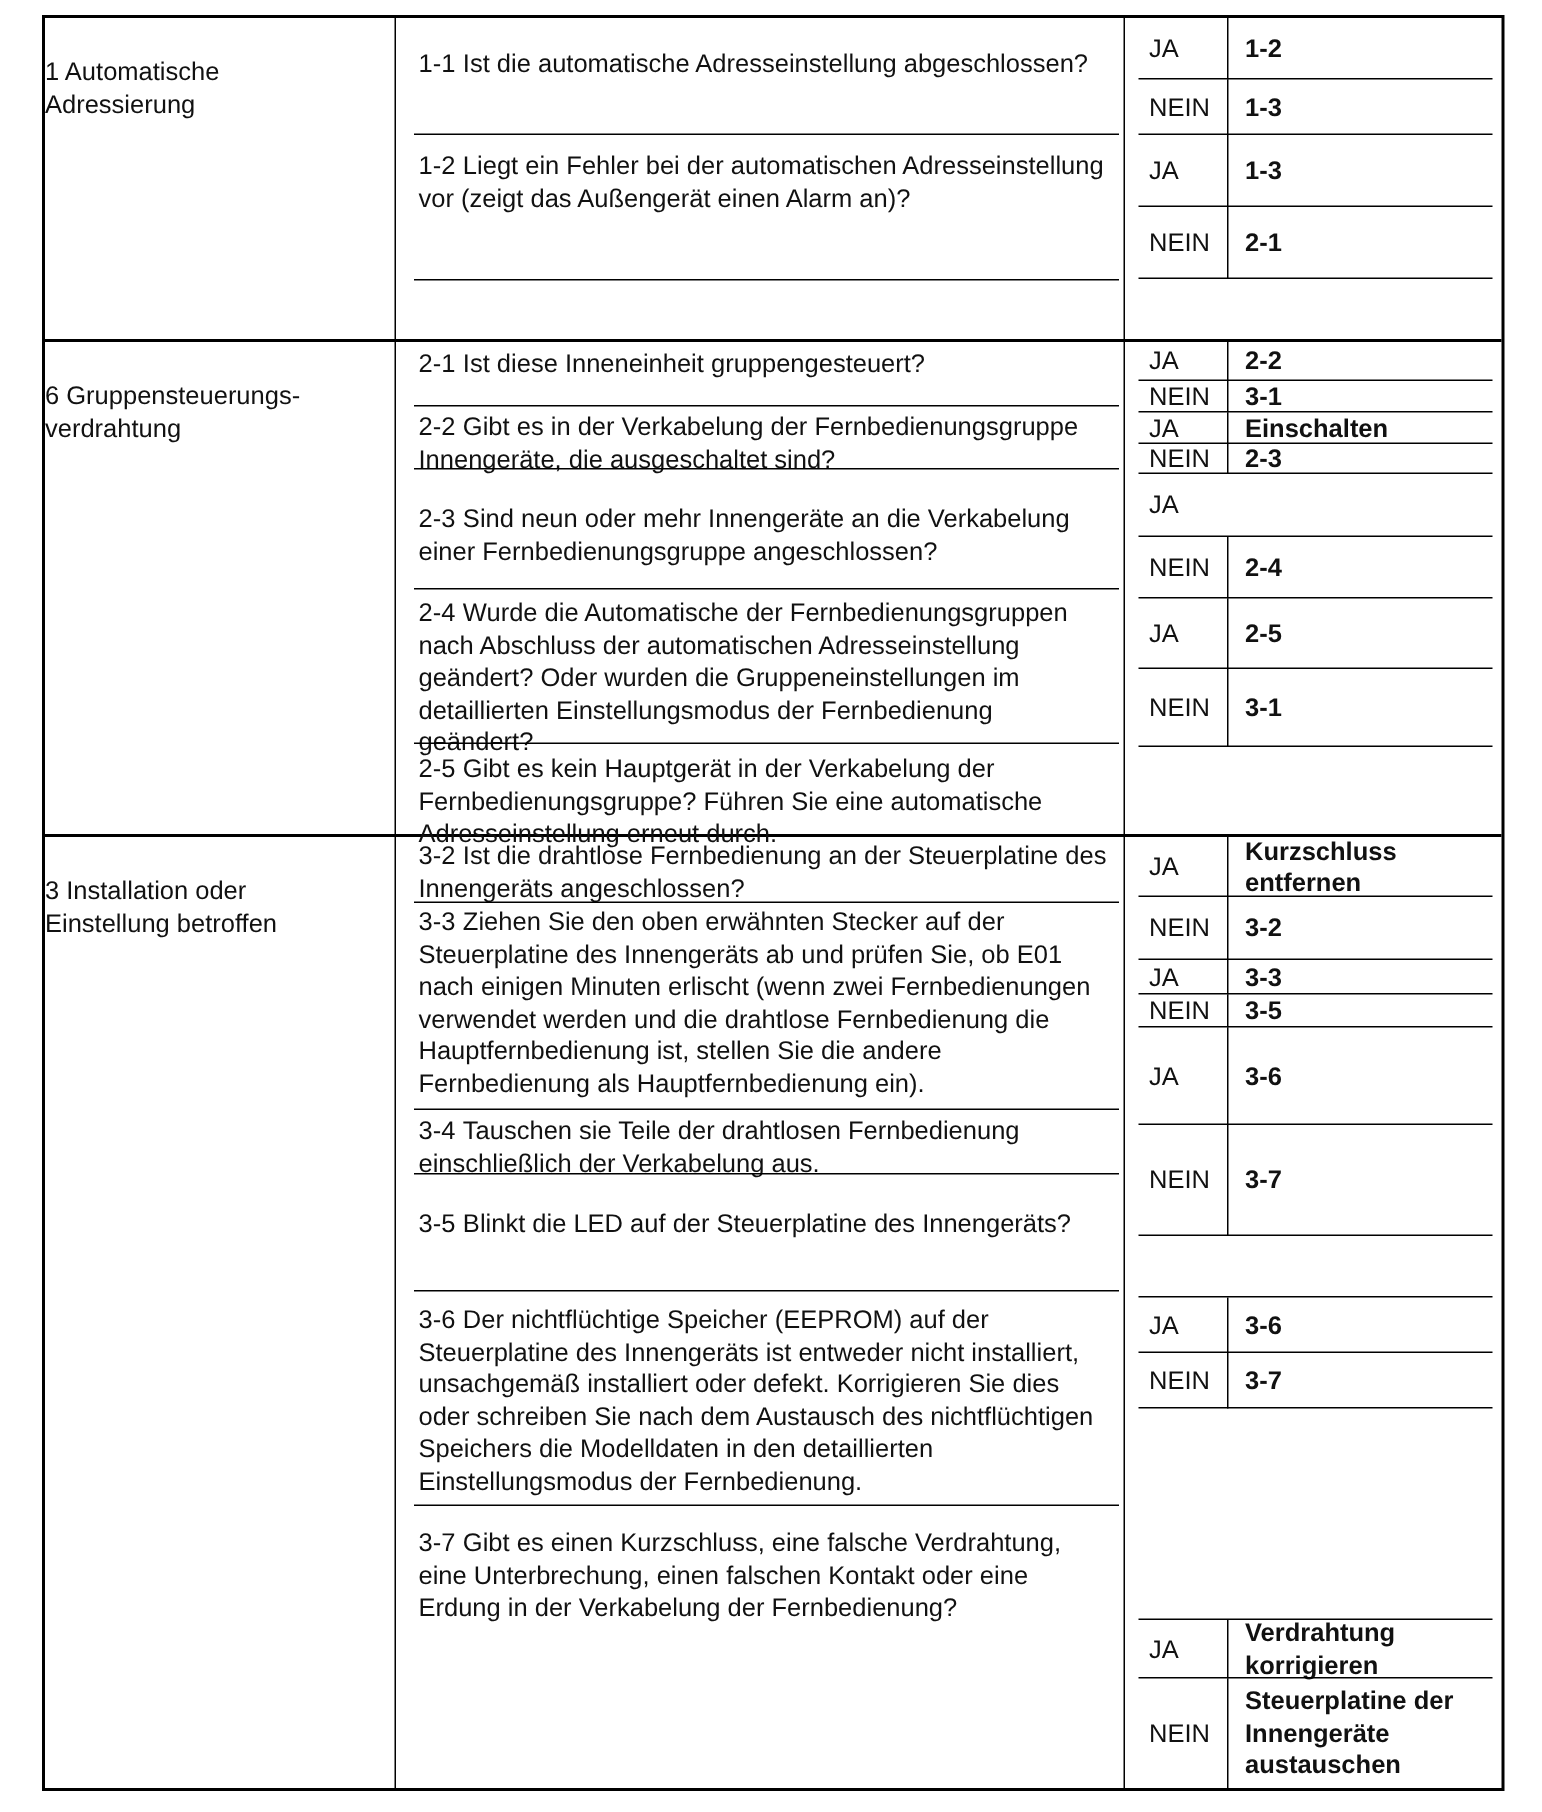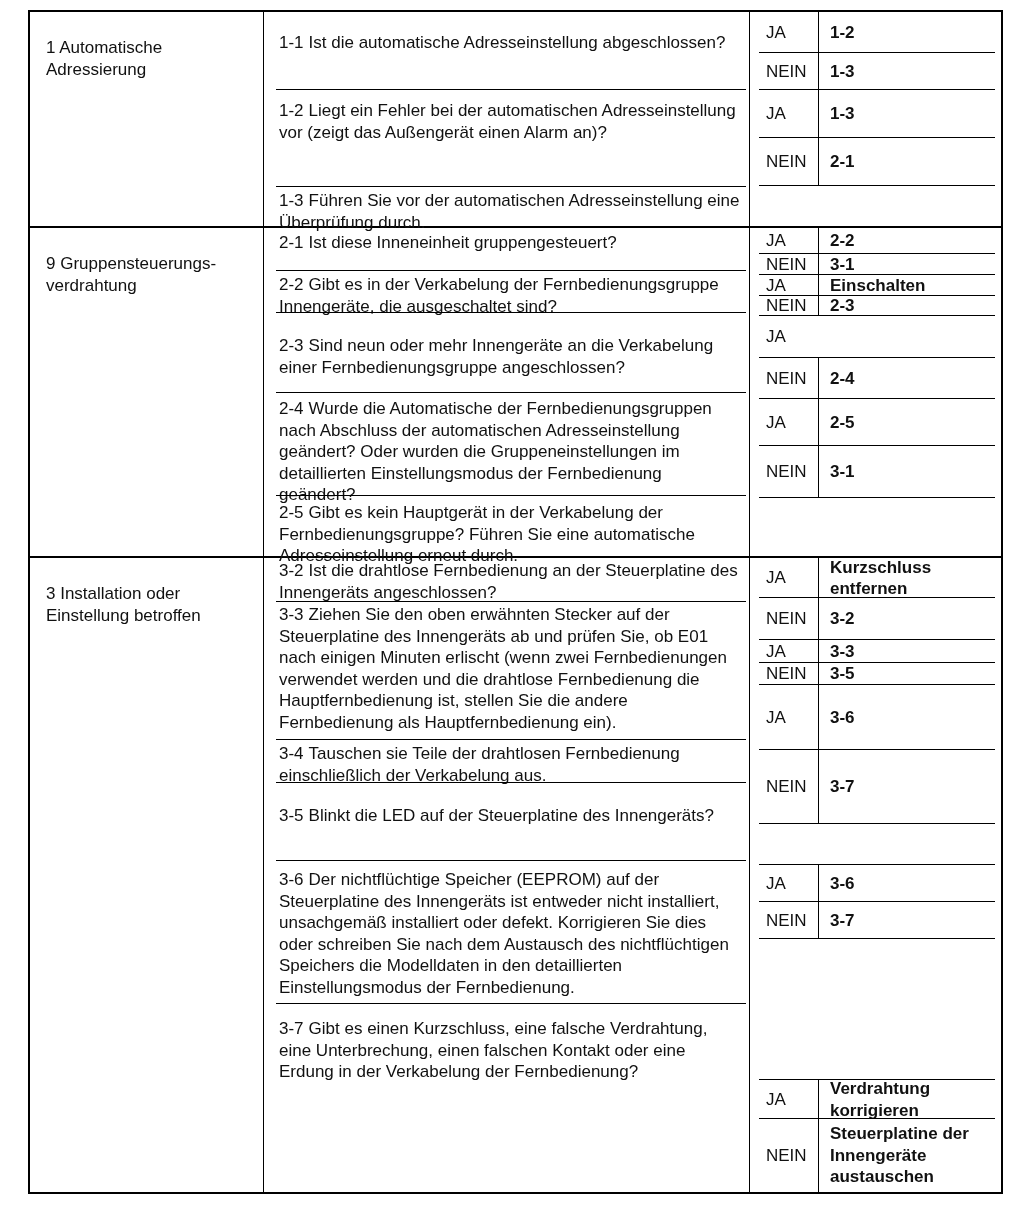--- a/index.html
+++ b/index.html
@@ -27,21 +27,21 @@
     display:flex;
     flex-direction:row;
     box-sizing:border-box;
     flex:0 0 auto;
   }
   .section:not(:last-child){border-bottom:2px solid #000;}
   .cat{
     width:234px;
     box-sizing:border-box;
     border-right:1.5px solid #000;
-    padding:25px 28px 0 16px;
+    padding:25px 28px 0 0;
     flex:0 0 auto;
   }
   .qcol{
     width:486px;
     box-sizing:border-box;
     border-right:1.5px solid #000;
     display:flex;
     flex-direction:column;
     flex:0 0 auto;
   }
@@ -97,21 +97,20 @@
 <body>
 
 <div class="page">
   <div class="ts-table">
 
     <div class="section" style="height: 216px;">
       <div class="cat">1 Automatische Adressierung</div>
       <div class="qcol">
           <div class="qblock hline" style="height: 78px; padding-top: 20px;"><span class="qnum">1-1</span><span>Ist die automatische Adresseinstellung abgeschlossen?</span></div>
           <div class="qblock hline" style="height: 97px; padding-top: 10px;"><span class="qnum">1-2</span><span>Liegt ein Fehler bei der automatischen Adresseinstellung vor (zeigt das Außengerät einen Alarm an)?</span></div>
-          <div class="qblock" style="flex: 1 1 auto; padding-top: 3px;"><span class="qnum">1-3</span><span>Führen Sie vor der automatischen Adresseinstellung eine Überprüfung durch.</span></div>
         </div>
       <div class="acol">
           <div class="arow hline" style="height: 41px;">
             <div class="acell ja">JA</div>
             <div class="acell res">1-2</div>
           </div>
           <div class="arow hline" style="height: 37px;">
             <div class="acell ja">NEIN</div>
             <div class="acell res">1-3</div>
           </div>
@@ -121,21 +120,21 @@
           </div>
           <div class="arow hline" style="height: 48px;">
             <div class="acell ja">NEIN</div>
             <div class="acell res">2-1</div>
           </div>
           <div class="arow" style="flex: 1 1 auto;"></div>
         </div>
     </div>
 
     <div class="section" style="height: 330px;">
-      <div class="cat">9 Gruppensteuerungs-verdrahtung</div>
+      <div class="cat">6 Gruppensteuerungs-verdrahtung</div>
       <div class="qcol">
           <div class="qblock hline" style="height: 43px; padding-top: 4px;"><span class="qnum">2-1</span><span>Ist diese Inneneinheit gruppengesteuert?</span></div>
           <div class="qblock hline" style="height: 42px; padding-top: 3px;"><span class="qnum">2-2</span><span>Gibt es in der Verkabelung der Fernbedienungsgruppe Innengeräte, die ausgeschaltet sind?</span></div>
           <div class="qblock hline" style="height: 80px; padding-top: 22px;"><span class="qnum">2-3</span><span>Sind neun oder mehr Innengeräte an die Verkabelung einer Fernbedienungsgruppe angeschlossen?</span></div>
           <div class="qblock hline" style="height: 103px; padding-top: 5px;"><span class="qnum">2-4</span><span>Wurde die Automatische der Fernbedienungsgruppen nach Abschluss der automatischen Adresseinstellung geändert? Oder wurden die Gruppeneinstellungen im detaillierten Einstellungsmodus der Fernbedienung geändert?</span></div>
           <div class="qblock" style="flex: 1 1 auto; padding-top: 6px;"><span class="qnum">2-5</span><span>Gibt es kein Hauptgerät in der Verkabelung der Fernbedienungsgruppe? Führen Sie eine automatische Adresseinstellung erneut durch.</span></div>
         </div>
       <div class="acol">
           <div class="arow hline" style="height: 26px;">
             <div class="acell ja">JA</div>

